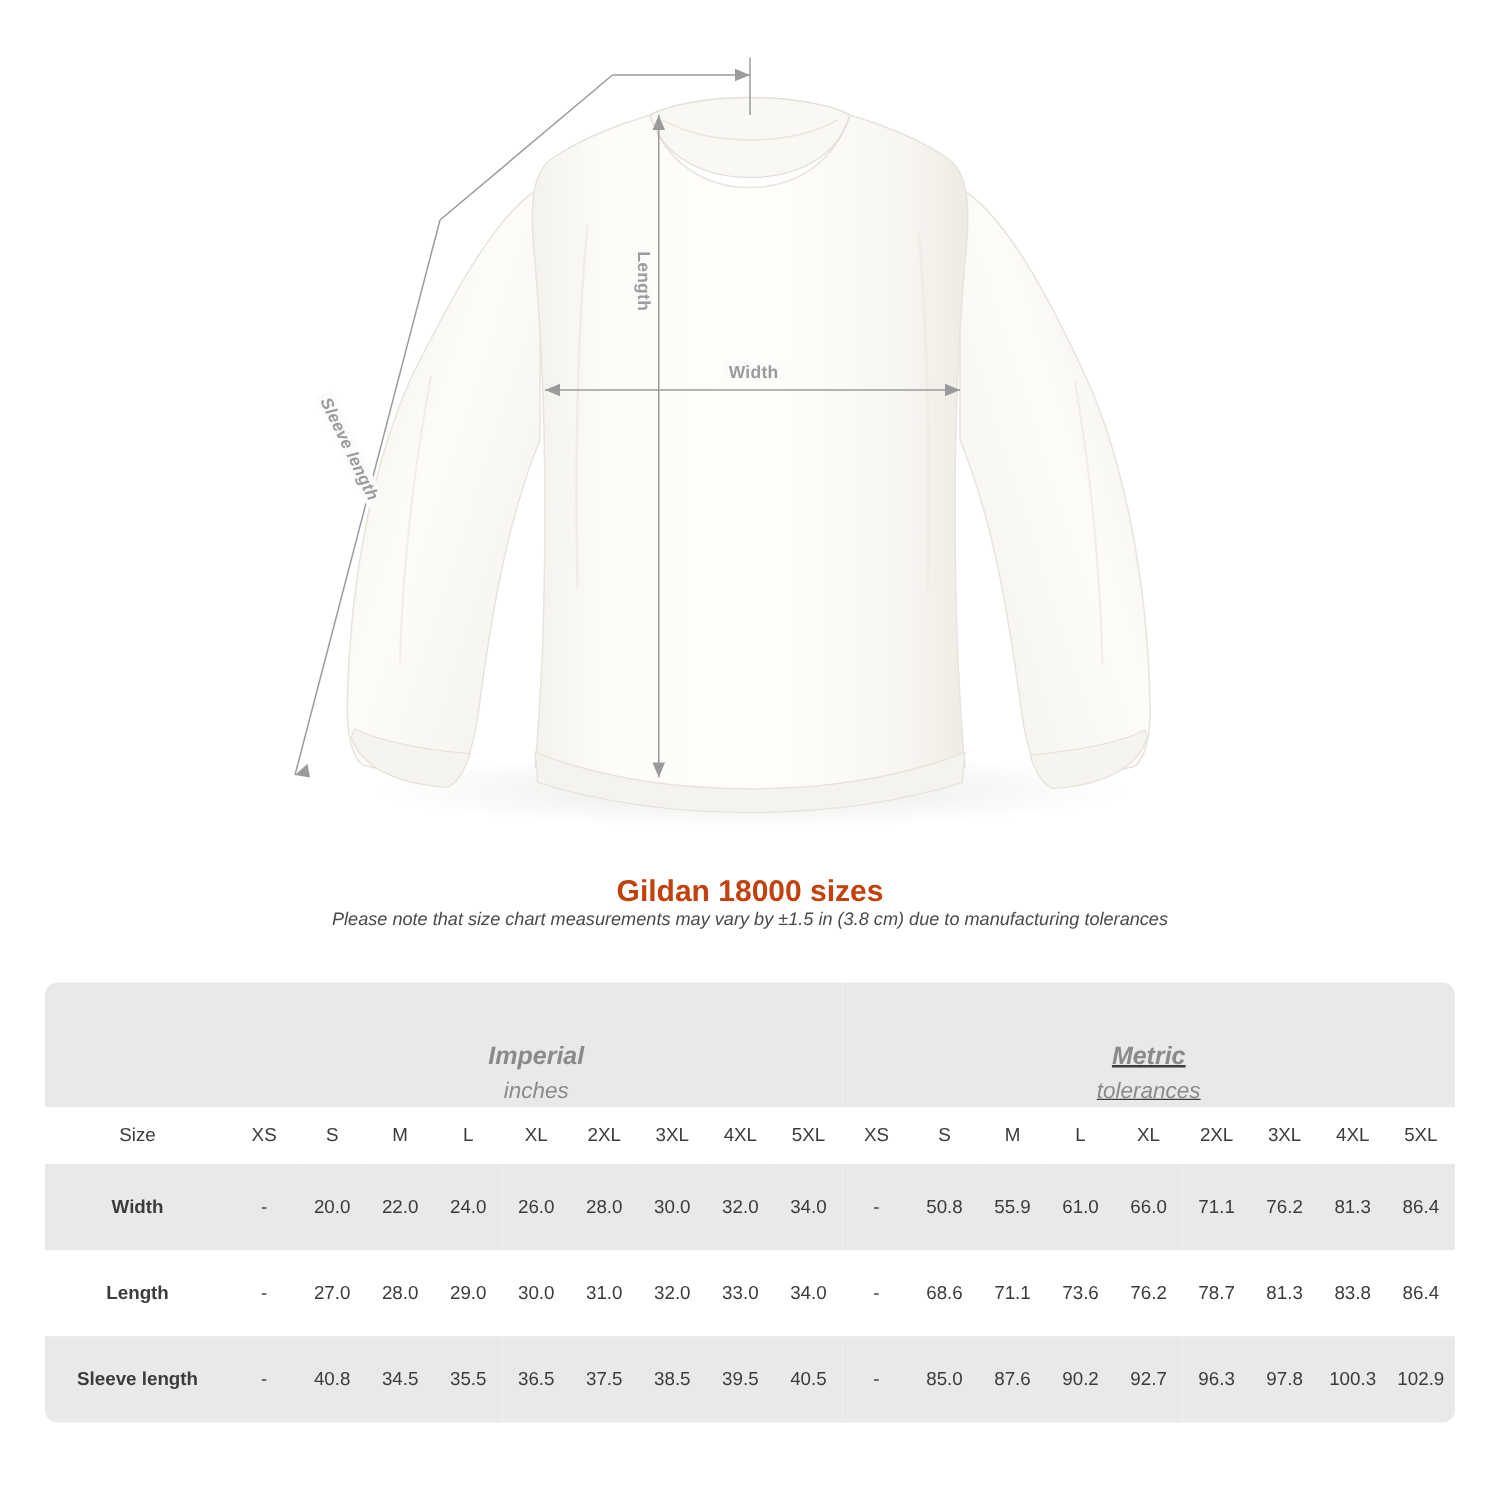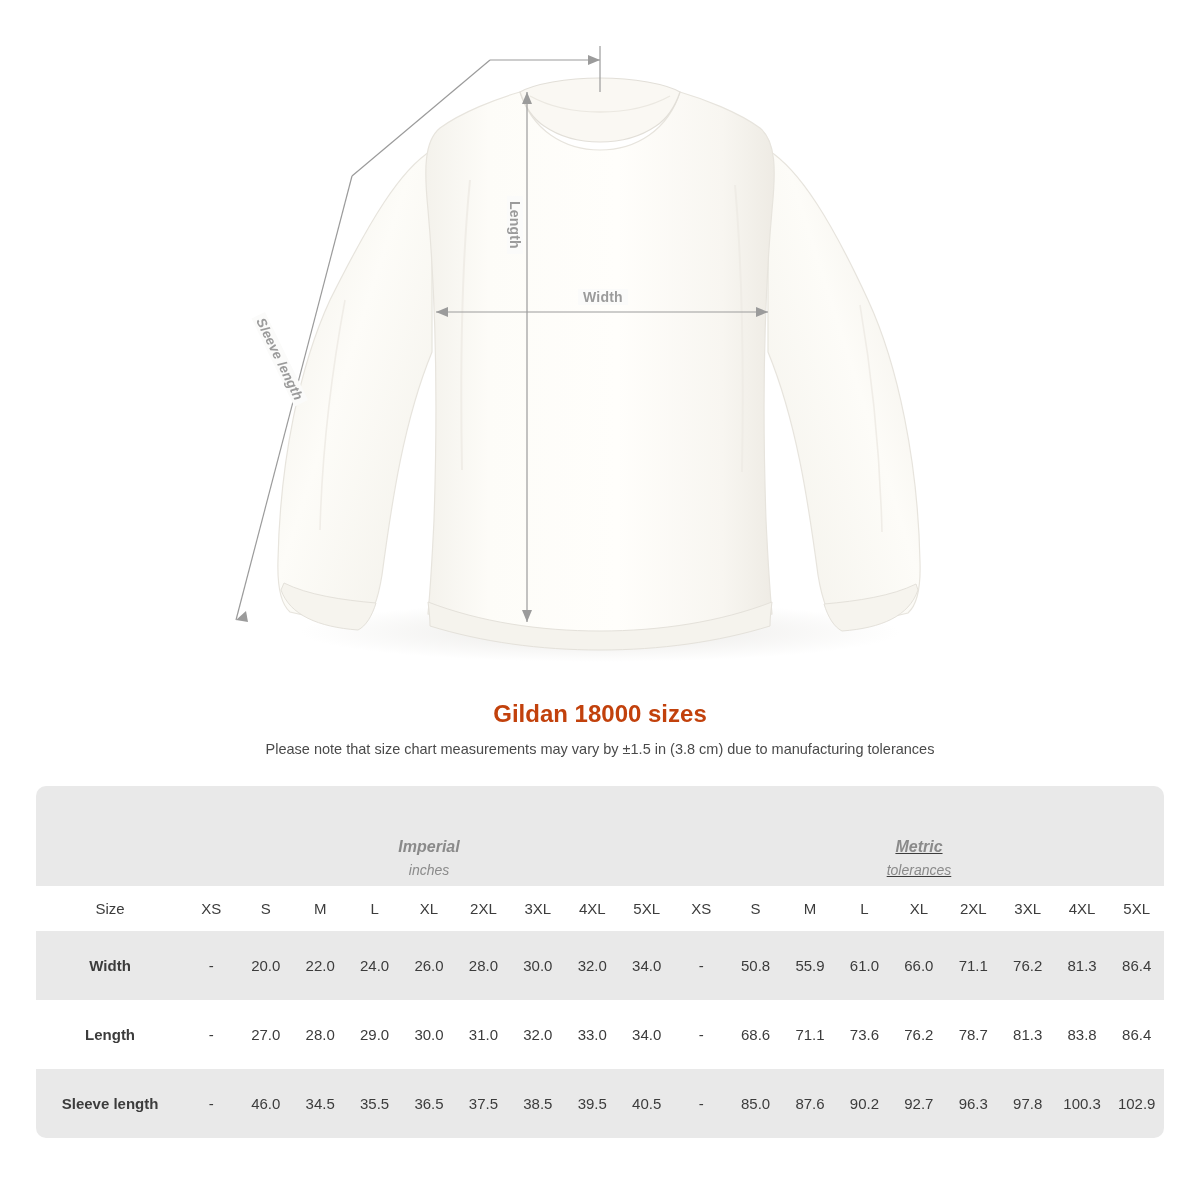--- a/index.html
+++ b/index.html
@@ -79,22 +79,22 @@
     width: 1200px;
     text-align: center;
   }
   .chart-title {
     font-size: 24px;
     font-weight: bold;
     color: #c2410c;
     margin: 0;
   }
   .chart-note {
-    margin-top: 13px;
     font-size: 14.5px;
+    font-style: italic;
     color: #4a4a4a;
   }
 
   
   .table-wrap {
     position: absolute;
     left: 36px;
     top: 786px;
     width: 1128px;
   }
@@ -118,29 +118,29 @@
     vertical-align: middle;
   }
   .unit-row td:first-child {
     border-top-left-radius: 10px;
   }
   .unit-row td:last-child {
     border-top-right-radius: 10px;
     text-decoration: underline;
   }
   .unit-name {
-    font-size: 16px;
+    font-size: 20px;
     font-weight: bold;
     font-style: italic;
     color: #8a8a8a;
     line-height: 1.2;
     margin-top: 43px;
   }
   .unit-sub {
-    font-size: 14px;
+    font-size: 18px;
     font-style: italic;
     color: #8a8a8a;
     margin-top: 5px;
   }
   .head-row td {
     height: 45px;
     background: #ffffff;
     font-weight: bold;
     font-size: 15px;
     color: #3c3c3c;
@@ -370,21 +370,21 @@
           <td>76.2</td>
           <td>78.7</td>
           <td>81.3</td>
           <td>83.8</td>
           <td>86.4</td>
         </tr>
 
         <tr class="data-row shaded">
           <td class="rowhead">Sleeve length</td>
           <td>-</td>
-          <td>46.0</td>
+          <td>40.8</td>
           <td>34.5</td>
           <td>35.5</td>
           <td>36.5</td>
           <td>37.5</td>
           <td>38.5</td>
           <td>39.5</td>
           <td>40.5</td>
           <td>-</td>
           <td>85.0</td>
           <td>87.6</td>

